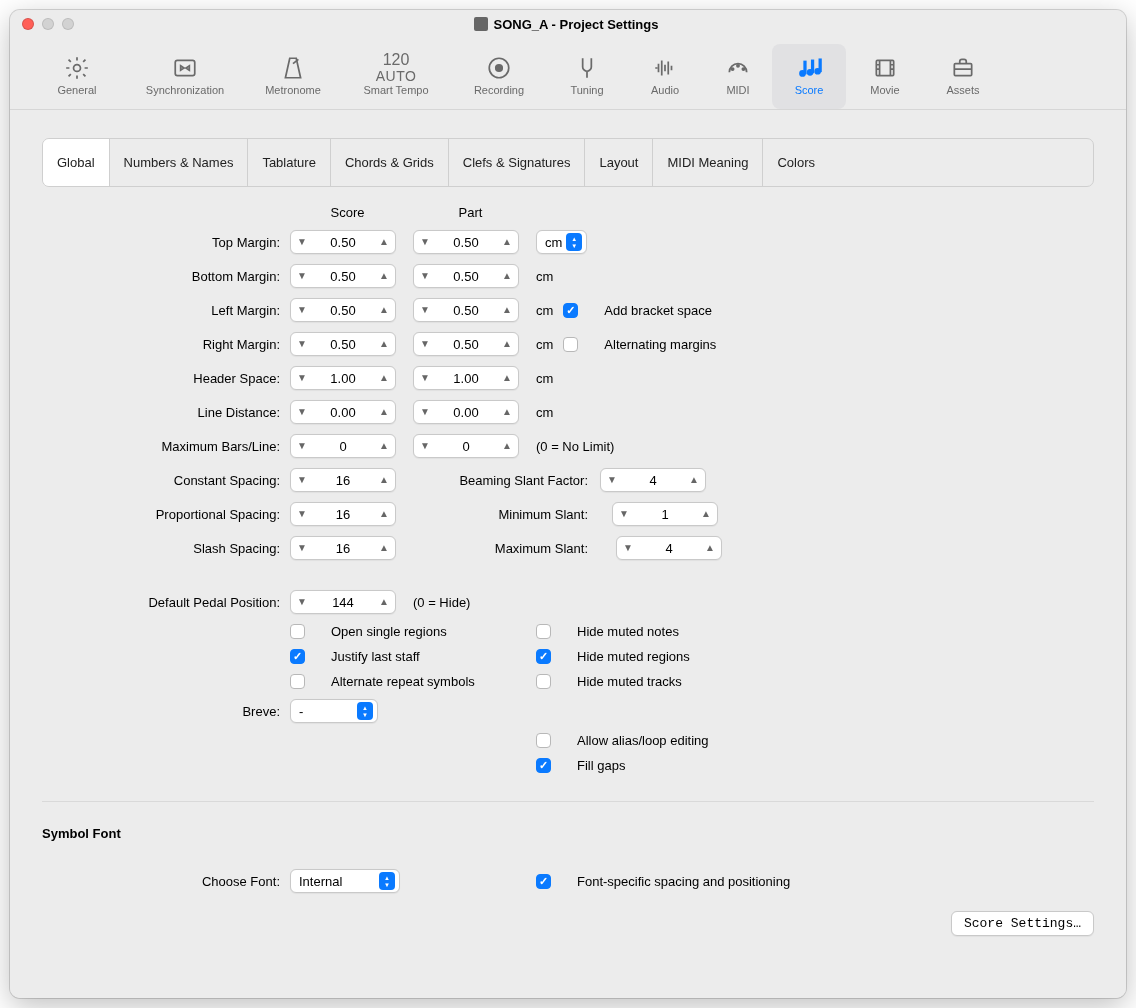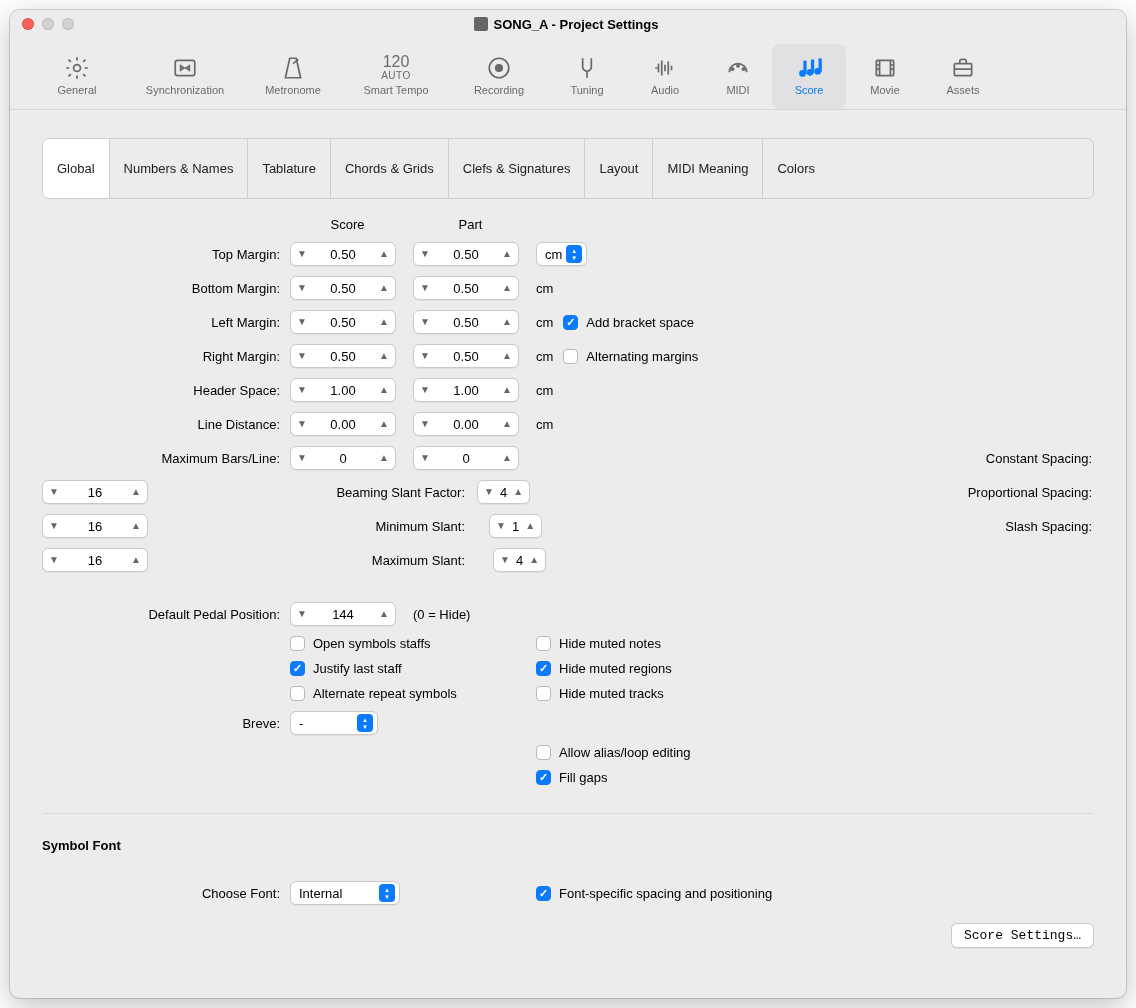--- a/index.html
+++ b/index.html
@@ -78,21 +78,21 @@
   display:flex;
   background:#ececec;
   border:1px solid #cfcfcf;
   border-radius:7px;
   overflow:hidden;
   margin: 6px 0 18px 0;
   width:100%;
 }
 .tabbar .tab {
   flex:0 0 auto;
-  padding: 22px 14px;
+  padding: 16px 14px;
   font-size:13px;
   border-right:1px solid #cfcfcf;
   cursor:pointer;
   color:#222;
 }
 .tabbar .tab:last-child{border-right:none;}
 .tabbar .tab.active { background:#fff; }
 
 .grid {
   display:grid;
@@ -139,21 +139,21 @@
 .divider { height:1px; background:#d9d9d9; margin: 18px 0 14px 0; grid-column:1/5;}
 .section-title { font-weight:600; font-size:13px; grid-column:1/5; margin-bottom:18px;}
 .btn {
   background:#fff; border:1px solid #c9c9c9; border-radius:6px;
   padding:4px 12px; font-size:13px; cursor:pointer;
   box-shadow: 0 0.5px 1px rgba(0,0,0,0.05);
   font-family: Liberation Mono, monospace;
 }
 .footer-row{ grid-column:1/5; display:flex; justify-content:flex-end; margin-top:8px;}
 .span2 { grid-column: span 2; }
-.cbrow { display:flex; align-items:center; gap:8px; font-size:13px;}
+.cbrow { display:flex; align-items:center; gap:26px; font-size:13px;}
 </style>
 </head>
 <body>
 
 <div class="window">
   <div class="titlebar">
     <div class="traffic">
       <div class="dot red"></div>
       <div class="dot grey"></div>
       <div class="dot grey"></div>
@@ -188,21 +188,21 @@
         <svg viewBox="0 0 24 24" width="26" height="26">
             <path d="M9 3h6l4 18H5z"></path>
             <path d="M12 8l5-4"></path>
           </svg>
       </div>
       <span>Metronome</span>
     </div>
     <div class="toolbar-item" style="width:108px">
       <div class="ticon" style="flex-direction:column;gap:0;">
         <div style="font-size:16px;font-weight:500;color:#6a6a6a;line-height:1;">120</div>
-        <div style="font-size:10px;color:#6a6a6a;letter-spacing:0.5px;">AUTO</div>
+        <div style="font-size:14px;color:#6a6a6a;letter-spacing:0.5px;">AUTO</div>
       </div>
       <span>Smart Tempo</span>
     </div>
     <div class="toolbar-item">
       <div class="ticon">
         <svg viewBox="0 0 24 24" width="26" height="26">
             <circle cx="12" cy="12" r="9"></circle>
             <circle cx="12" cy="12" r="3" fill="#6a6a6a"></circle>
           </svg>
       </div>
@@ -385,20 +385,21 @@
       <div class="stepper">
           <span class="arrow left"></span>
           <span class="val">0</span>
           <span class="arrow right"></span>
         </div>
       <div class="stepper">
           <span class="arrow left"></span>
           <span class="val">0</span>
           <span class="arrow right"></span>
         </div>
+      <div>(0 = No Limit)</div>
 
       <div class="label">Constant Spacing:</div>
       <div class="stepper">
           <span class="arrow left"></span>
           <span class="val">16</span>
           <span class="arrow right"></span>
         </div>
       <div class="span2 inline" style="gap:12px">
         <span style="min-width:175px;text-align:right">Beaming Slant Factor:</span>
         <div class="stepper">
@@ -444,21 +445,21 @@
       <div class="stepper">
           <span class="arrow left"></span>
           <span class="val">144</span>
           <span class="arrow right"></span>
         </div>
       <div class="span2">(0 = Hide)</div>
 
       <div></div>
       <div class="span2 cbrow">
           <div class="checkbox"></div>
-          <span>Open symbols staffs</span>
+          <span>Open single regions</span>
         </div>
       <div class="cbrow">
           <div class="checkbox"></div>
           <span>Hide muted notes</span>
         </div>
 
       <div></div>
       <div class="span2 cbrow">
           <div class="checkbox checked"></div>
           <span>Justify last staff</span>

